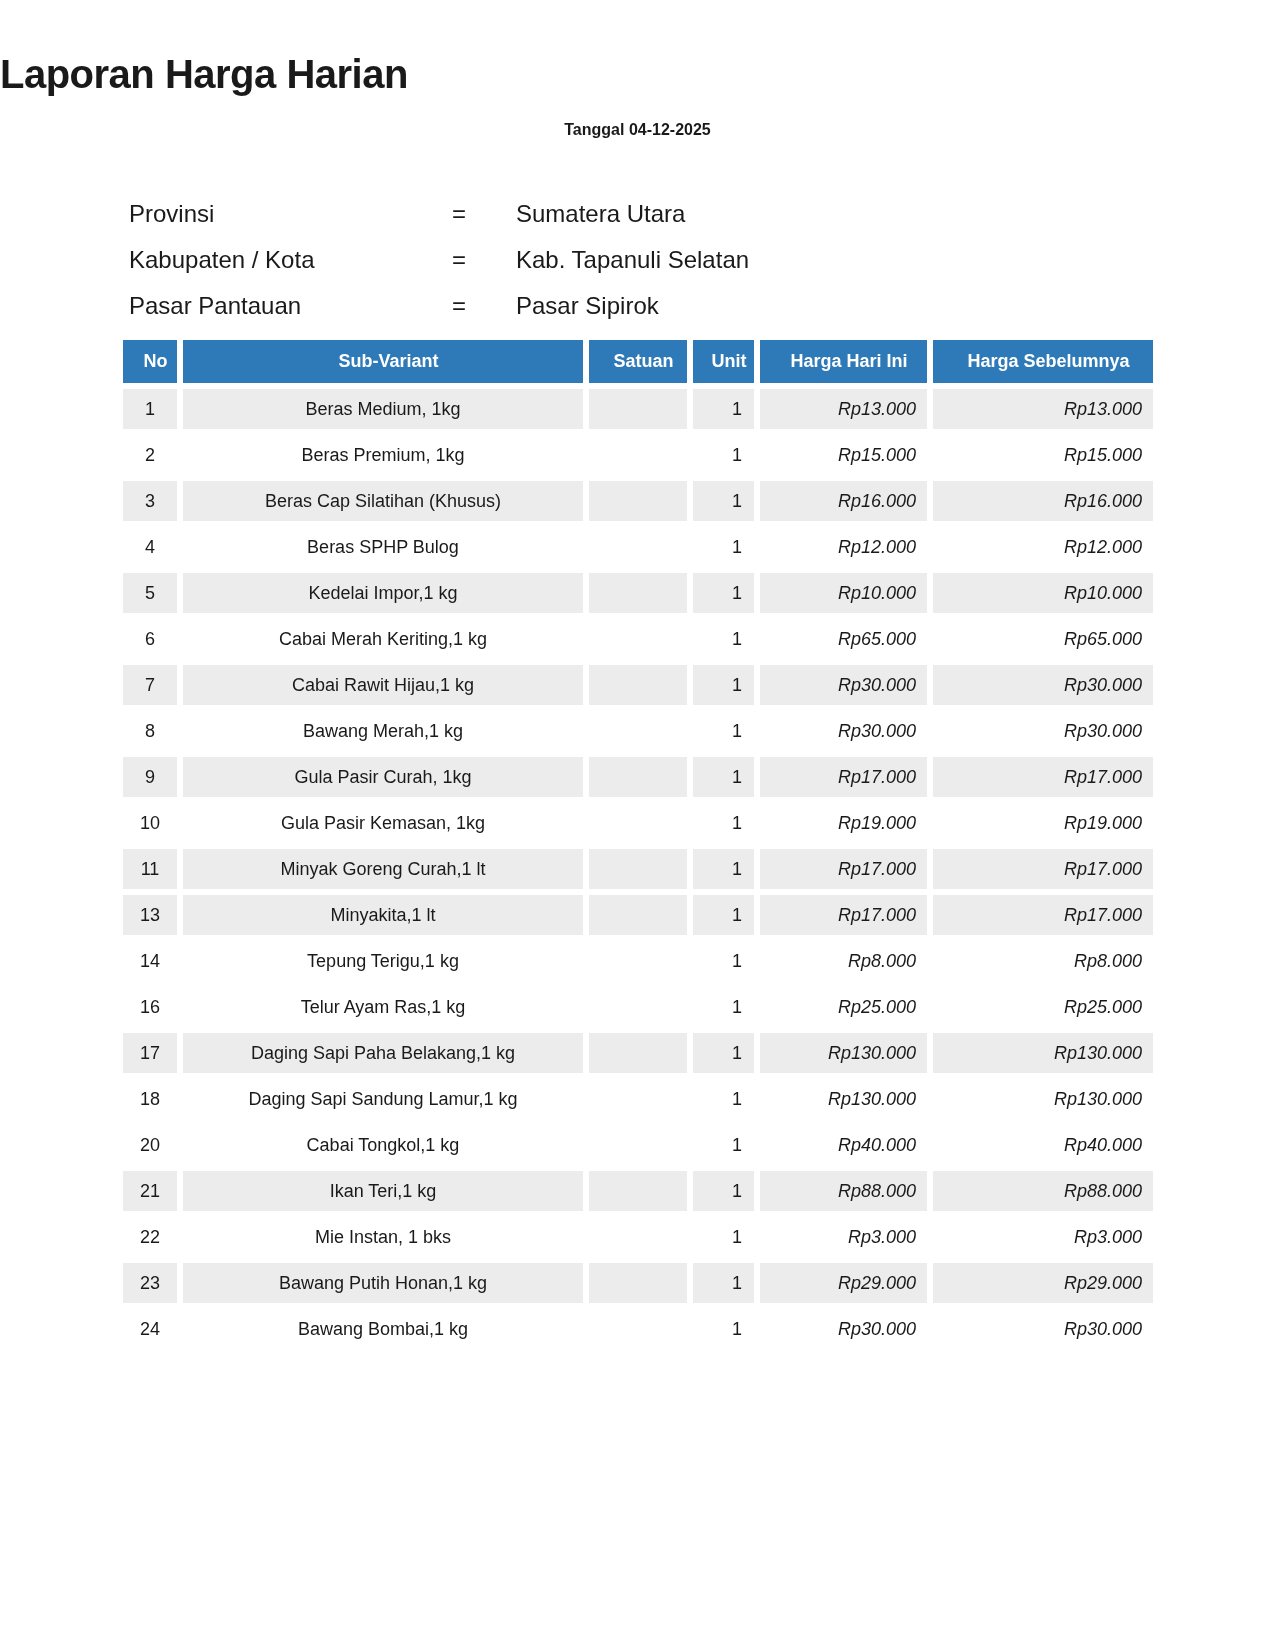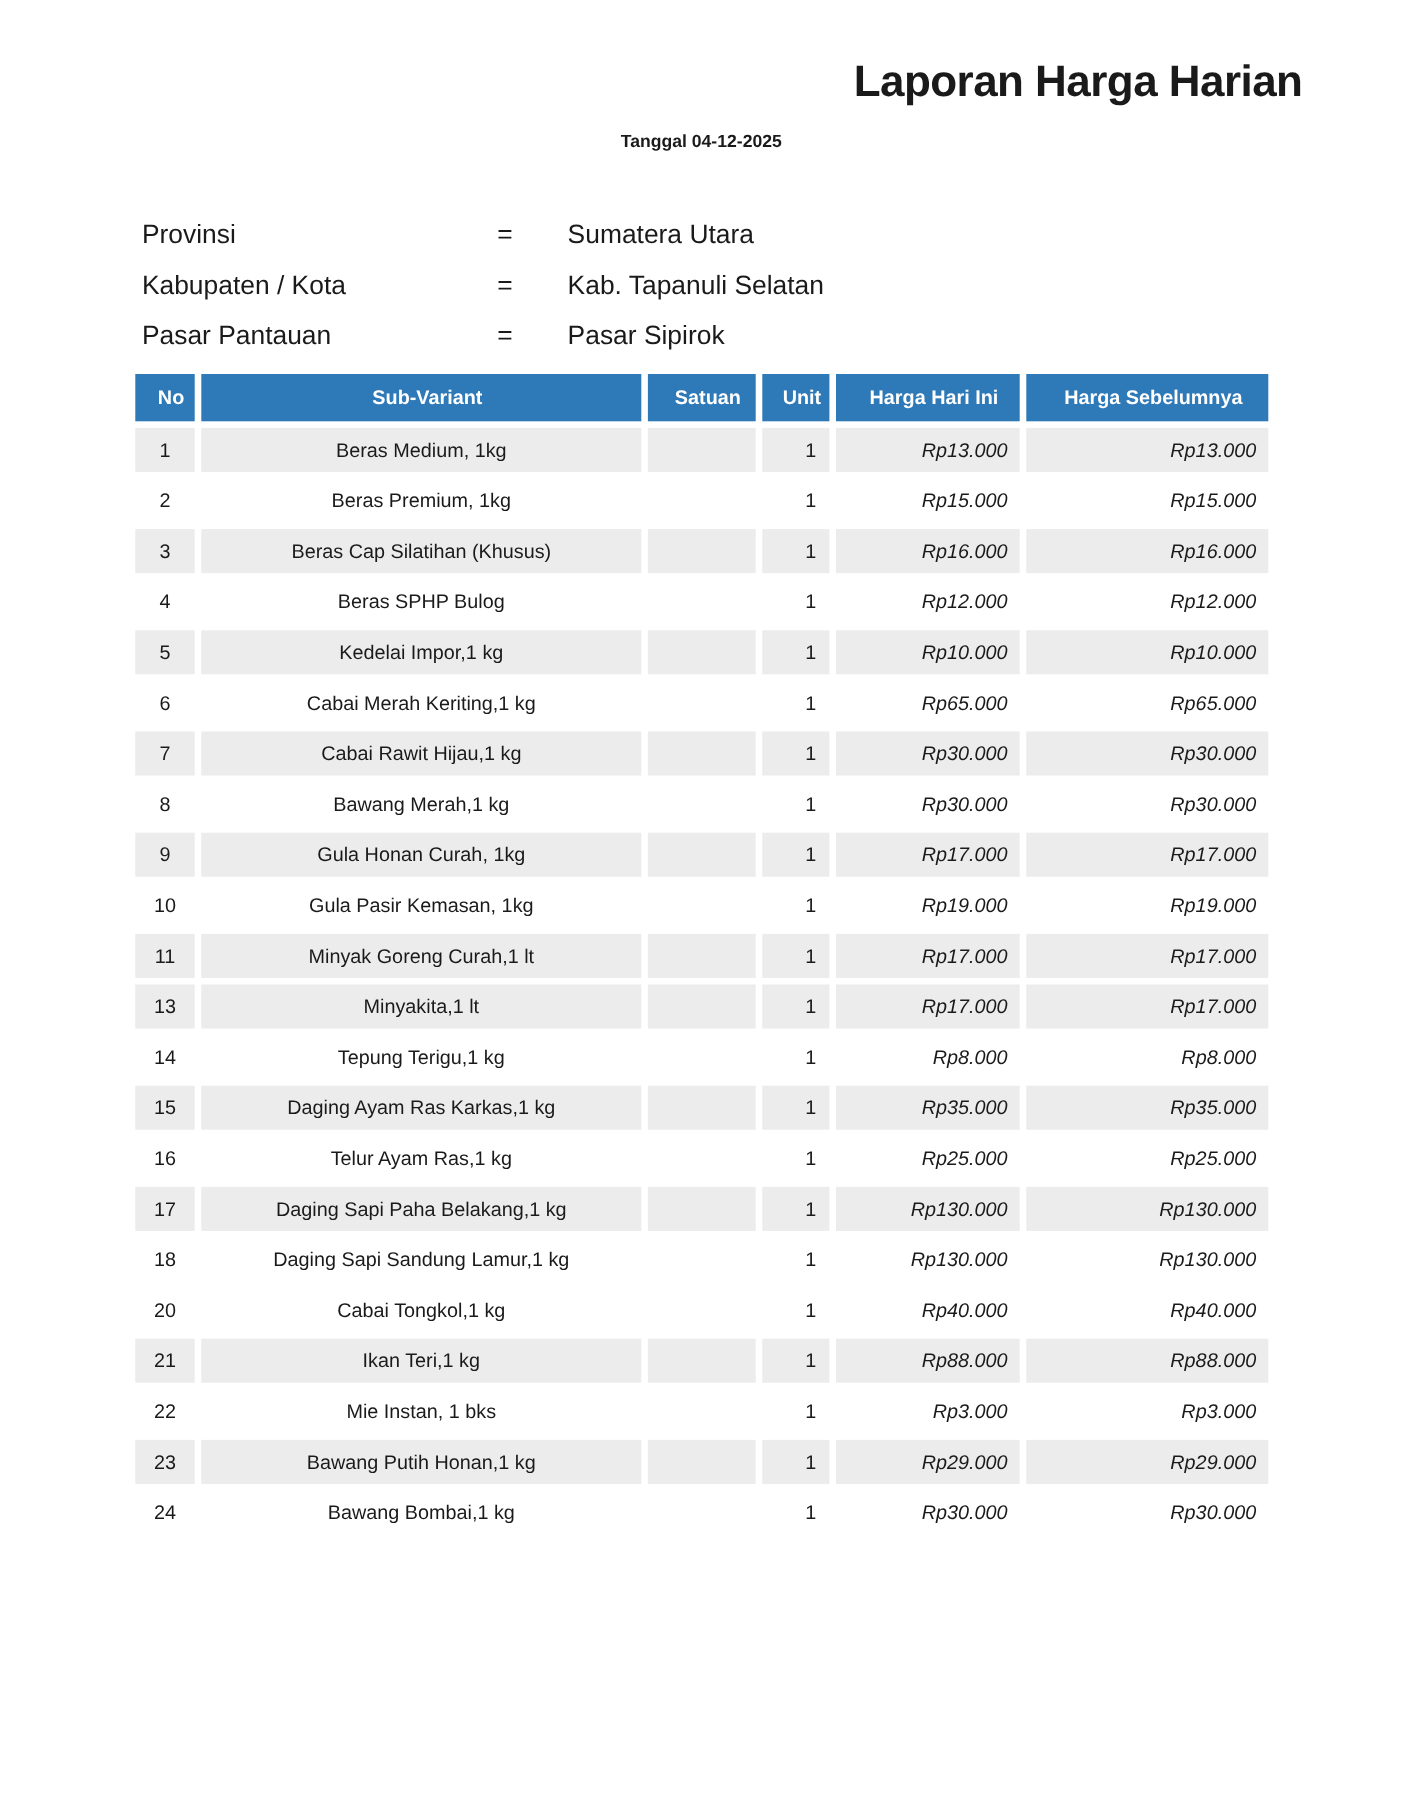--- a/index.html
+++ b/index.html
@@ -16,23 +16,23 @@
   .page {
     position: relative;
     width: 1275px;
     height: 1650px;
     background: #ffffff;
     overflow: hidden;
   }
   .doc-title {
     position: absolute;
     top: 52px;
-    left: 12px;
+    left: 0;
     width: 1172px;
-    text-align: right;
+    text-align: left;
     font-size: 40px;
     font-weight: bold;
     letter-spacing: -0.5px;
     color: var(--text-color);
   }
   .doc-subtitle {
     position: absolute;
     top: 121px;
     left: 0;
     width: 1275px;
@@ -204,21 +204,21 @@
           <tr>
     <td class="cell-no">8</td>
     <td class="cell-sub">Bawang Merah,1 kg</td>
     <td class="cell-sat"></td>
     <td class="cell-unit">1</td>
     <td class="cell-price">Rp30.000</td>
     <td class="cell-price">Rp30.000</td>
   </tr>
           <tr class="shaded">
     <td class="cell-no">9</td>
-    <td class="cell-sub">Gula Honan Curah, 1kg</td>
+    <td class="cell-sub">Gula Pasir Curah, 1kg</td>
     <td class="cell-sat"></td>
     <td class="cell-unit">1</td>
     <td class="cell-price">Rp17.000</td>
     <td class="cell-price">Rp17.000</td>
   </tr>
           <tr>
     <td class="cell-no">10</td>
     <td class="cell-sub">Gula Pasir Kemasan, 1kg</td>
     <td class="cell-sat"></td>
     <td class="cell-unit">1</td>
@@ -241,28 +241,20 @@
     <td class="cell-price">Rp17.000</td>
     <td class="cell-price">Rp17.000</td>
   </tr>
           <tr>
     <td class="cell-no">14</td>
     <td class="cell-sub">Tepung Terigu,1 kg</td>
     <td class="cell-sat"></td>
     <td class="cell-unit">1</td>
     <td class="cell-price">Rp8.000</td>
     <td class="cell-price">Rp8.000</td>
-  </tr>
-          <tr class="shaded">
-    <td class="cell-no">15</td>
-    <td class="cell-sub">Daging Ayam Ras Karkas,1 kg</td>
-    <td class="cell-sat"></td>
-    <td class="cell-unit">1</td>
-    <td class="cell-price">Rp35.000</td>
-    <td class="cell-price">Rp35.000</td>
   </tr>
           <tr>
     <td class="cell-no">16</td>
     <td class="cell-sub">Telur Ayam Ras,1 kg</td>
     <td class="cell-sat"></td>
     <td class="cell-unit">1</td>
     <td class="cell-price">Rp25.000</td>
     <td class="cell-price">Rp25.000</td>
   </tr>
           <tr class="shaded">

